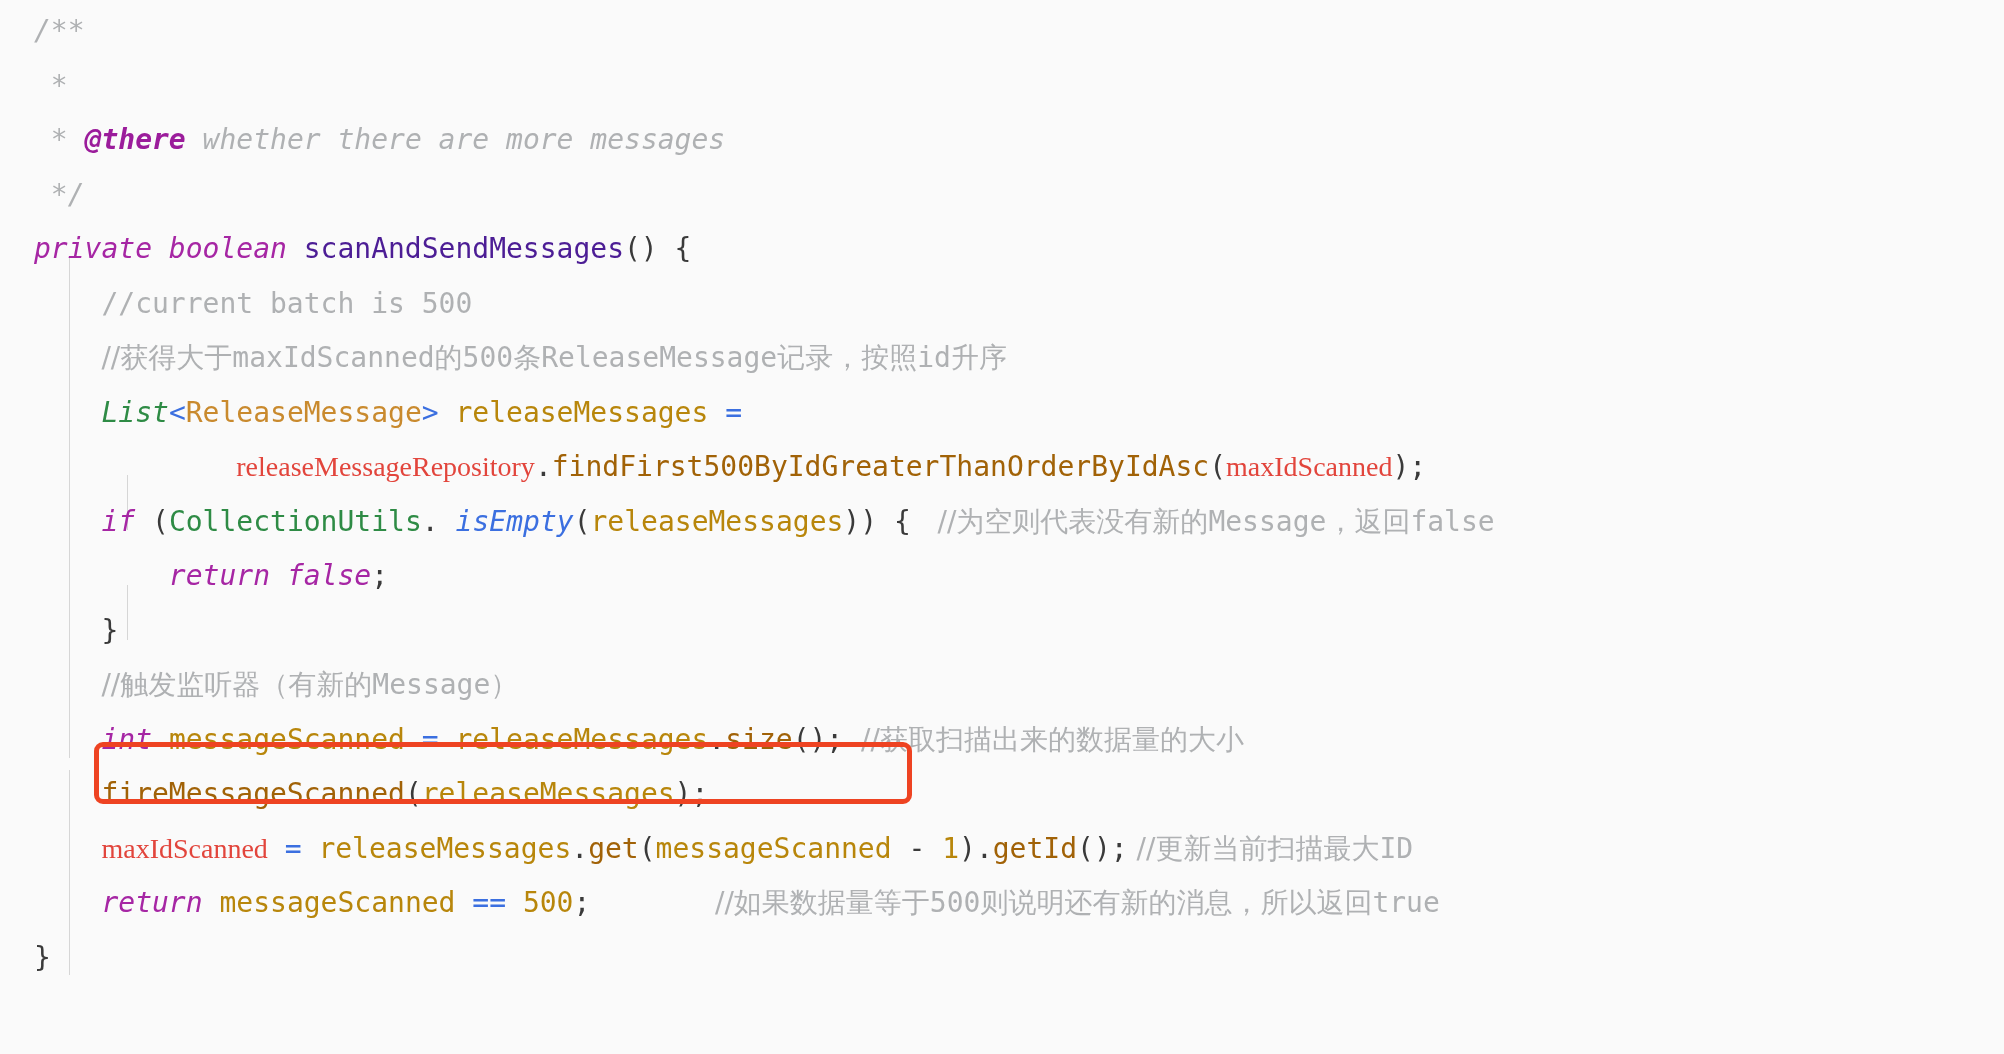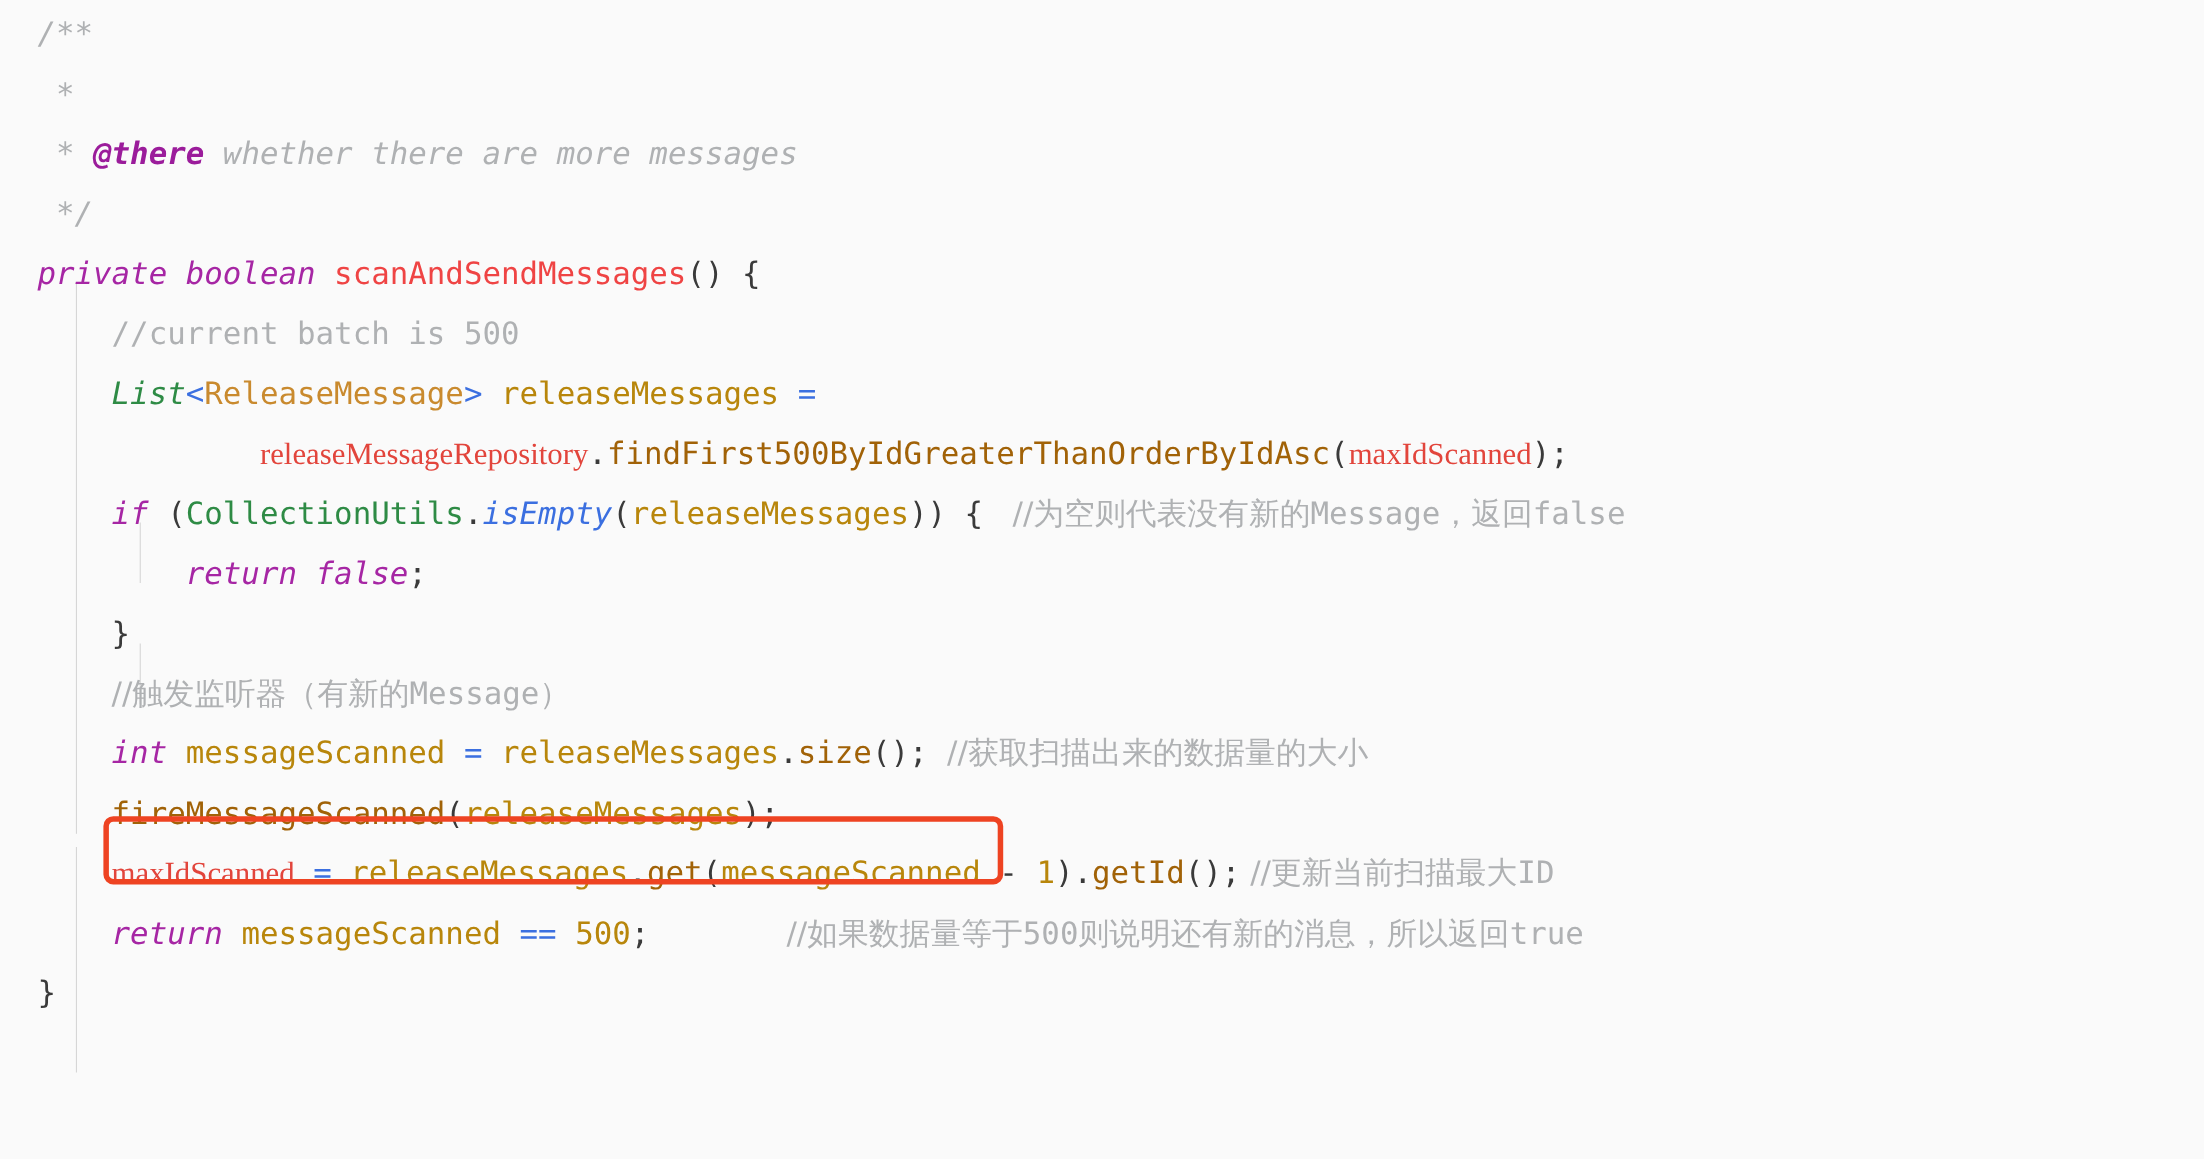--- a/index.html
+++ b/index.html
@@ -34,23 +34,23 @@
     position: relative;
     height: 54.5px;
     line-height: 54.5px;
     white-space: pre;
     font-size: 28px;
     letter-spacing: 0px;
   }
 
   
   .kw       { color: #A626A4; font-style: italic; }          
-  .meth     { color: #ef4444; }                               
+  .meth     { color: #4c1d95; }                               
   .methcall { color: #a16207; }                               
-  .methstat { color: #3B6FE0; font-style: italic; }           
+  .methstat { color: #3B6FE0; font-style: italic; margin-left: 17px; }           
   .cls      { color: #2E8B45; font-style: italic; }           
   .cls2     { color: #2E8B45; }                               
   .type     { color: #C98A2E; }                               
   .var      { color: #B8860B; }                               
   .field    { color: #E2453C; font-family: Liberation Serif, serif; }                               
   .num      { color: #B8860B; }                               
   .op       { color: #3B6FE0; }                               
   .punc     { color: #3A3A3A; }                               
   .cmt      { color: #AFB1B3; }           
   .cmt-cn   { color: #AFB1B3; font-style: normal;
@@ -122,20 +122,21 @@
     <div class="line"><span class="doc"> * </span></div>
 
     <div class="line"><span class="doc"> * </span><span class="doctag">@there</span><span class="doc"> whether there are more messages</span></div>
 
     <div class="line"><span class="doc"> */</span></div>
 
     <div class="line"><span class="kw">private </span><span class="kw">boolean </span><span class="meth">scanAndSendMessages</span><span class="punc">() {</span></div>
 
     <div class="line"><span class="punc">    </span><span class="cmt">//current batch is 500</span></div>
 
+    <div class="line"><span class="punc">    </span><span class="cmt-cn">//获得大于</span><span class="cmt">maxIdScanned</span><span class="cmt-cn">的</span><span class="cmt">500</span><span class="cmt-cn">条</span><span class="cmt">ReleaseMessage</span><span class="cmt-cn">记录，按照</span><span class="cmt">id</span><span class="cmt-cn">升序</span></div>
 
     <div class="line"><span class="punc">    </span><span class="cls">List</span><span class="op">&lt;</span><span class="type">ReleaseMessage</span><span class="op">&gt; </span><span class="var">releaseMessages</span><span class="op"> =</span></div>
 
     <div class="line"><span class="punc">            </span><span class="field">releaseMessageRepository</span><span class="punc">.</span><span class="methcall">findFirst500ByIdGreaterThanOrderByIdAsc</span><span class="punc">(</span><span class="field">maxIdScanned</span><span class="punc">);</span></div>
 
     <div class="line"><span class="punc">    </span><span class="kw">if </span><span class="punc">(</span><span class="cls2">CollectionUtils</span><span class="punc">.</span><span class="methstat">isEmpty</span><span class="punc">(</span><span class="var">releaseMessages</span><span class="punc">)) {</span><span class="cmt-cn">   //为空则代表没有新的</span><span class="cmt">Message</span><span class="cmt-cn">，返回</span><span class="cmt">false</span></div>
 
     <div class="line"><span class="punc">        </span><span class="kw">return </span><span class="kw">false</span><span class="punc">;</span></div>
 
     <div class="line"><span class="punc">    </span><span class="punc">}</span></div>

